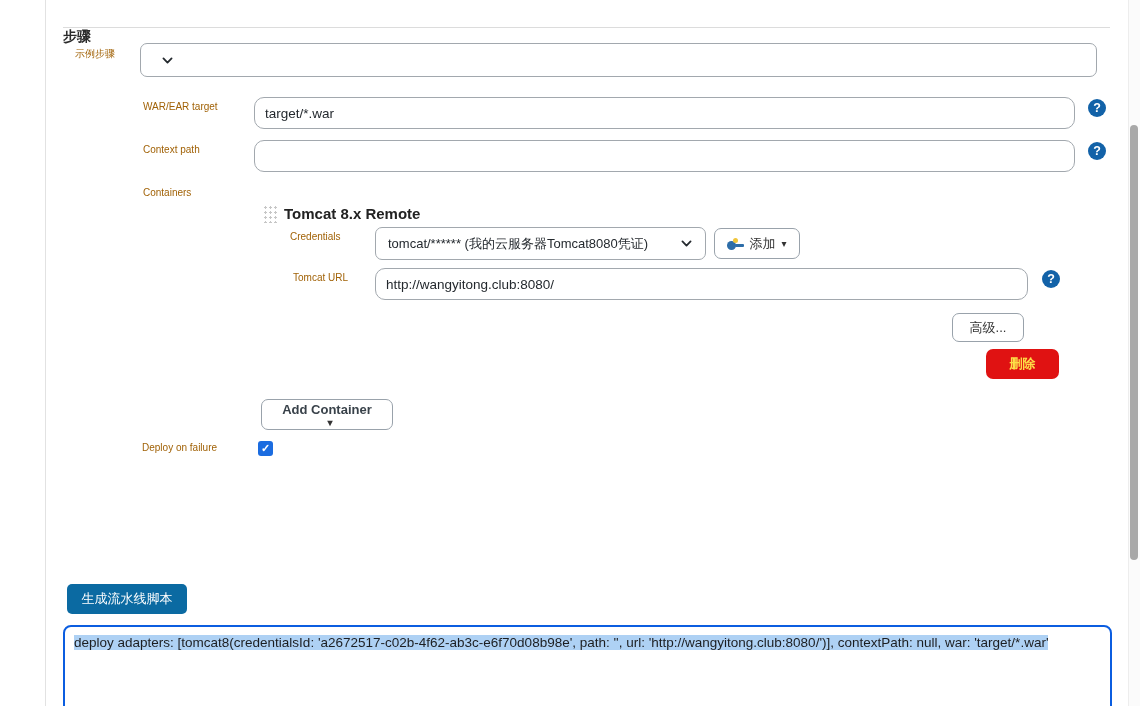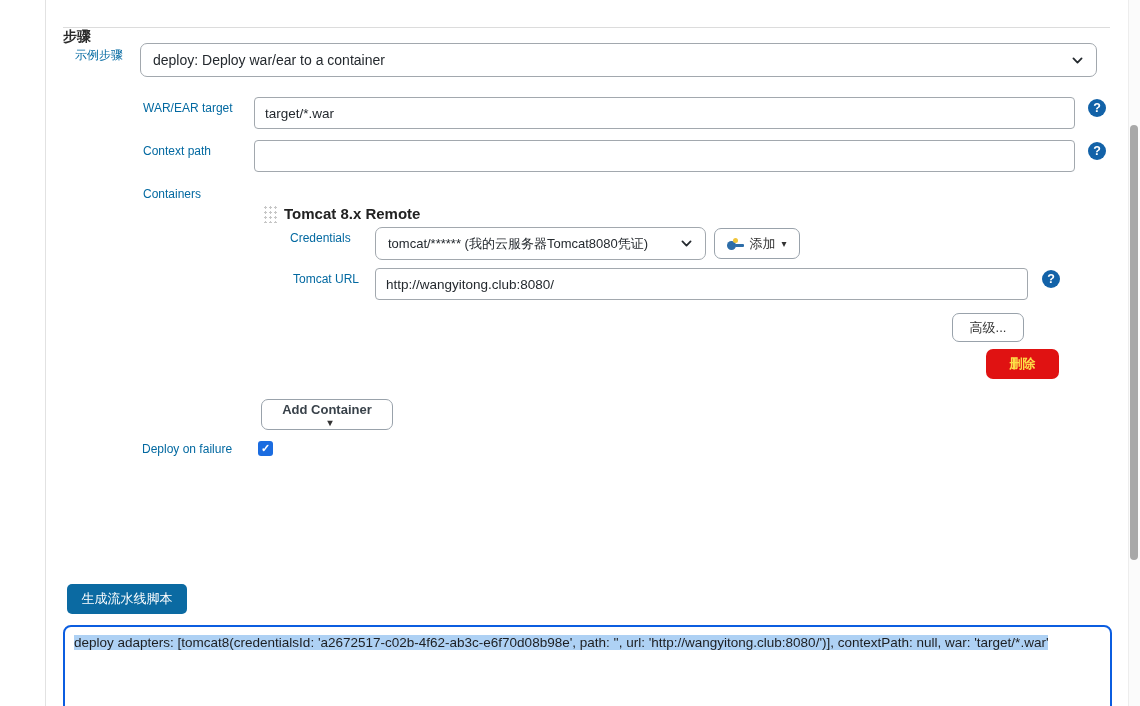--- a/index.html
+++ b/index.html
@@ -4,29 +4,29 @@
 <style>
   * { margin:0; padding:0; box-sizing:border-box; }
   html,body { background:#fff; }
   #canvas {
     position:relative; width:1140px; height:706px; background:#fff;
     overflow:hidden; font-family:"Liberation Sans", sans-serif; color:#333;
   }
   .vdivider { position:absolute; left:45px; top:0; width:1px; height:706px; background:#e2e2e2; }
   .heading { position:absolute; left:63px; top:0px; font-size:14px; font-weight:700; color:#2b2b2b; line-height:24px;margin-top:24px; }
   .hrule { position:absolute; left:63px; top:27px; width:1047px; height:1px; background:#dcdcdc; }
-  .lbl { position:absolute; font-size:12px; color:#0369a1; white-space:nowrap; }
+  .lbl { position:absolute; font-size:10px; color:#a16207; white-space:nowrap; }
   .ctrl {
     position:absolute; background:#fff; border:1px solid #a2a8ae; border-radius:7px;
     display:flex; align-items:center; font-size:14px; color:#24292e;
   }
   .ctrl.select { justify-content:space-between; padding:0 12px; cursor:pointer; }
   .ctrl.select .chev { flex:0 0 auto; margin-left:8px; display:flex; align-items:center; }
   input.txt {
-    position:absolute; background:#fff; border:1px solid #a2a8ae; border-radius:4px;
+    position:absolute; background:#fff; border:1px solid #a2a8ae; border-radius:10px;
     font-family:"Liberation Sans", sans-serif; font-size:13.5px; color:#24292e; padding:0 10px; outline:none;
   }
   .help {
     position:absolute; width:18px; height:18px; border-radius:50%; background:#1262a8;
     color:#fff; font-size:12.5px; font-weight:700; display:flex; align-items:center;
     justify-content:center; cursor:pointer; line-height:1;
   }
   .draghandle {
     position:absolute; left:262px; top:204px; width:15px; height:19px; cursor:grab;
     background-image:radial-gradient(#c6c6c6 1.1px, transparent 1.1px);
@@ -70,21 +70,20 @@
 
 <div id="canvas">
 
   <div class="vdivider"></div>
 
   <div class="heading">步骤</div>
   <div class="hrule"></div>
 
   <div class="lbl" style="left:75px; top:47px;">示例步骤</div>
   <div class="ctrl select" style="left:140px; top:43px; width:957px; height:34px;">
-    <span>deploy: Deploy war/ear to a container</span>
     <span class="chev">
       <svg class="chevsvg" viewBox="0 0 16 16">
           <path d="M3 5.5 L8 10.5 L13 5.5" fill="none" stroke="#24292e" stroke-width="2.2" stroke-linecap="round" stroke-linejoin="round"></path>
         </svg>
     </span>
   </div>
 
   <div class="lbl" style="left:143px; top:101px;">WAR/EAR target</div>
   <input class="txt" style="left: 254px; top: 97px; width: 821px; height: 32px;" value="target/*.war">
   <div class="help" style="left:1088px; top:99px;">?</div>

